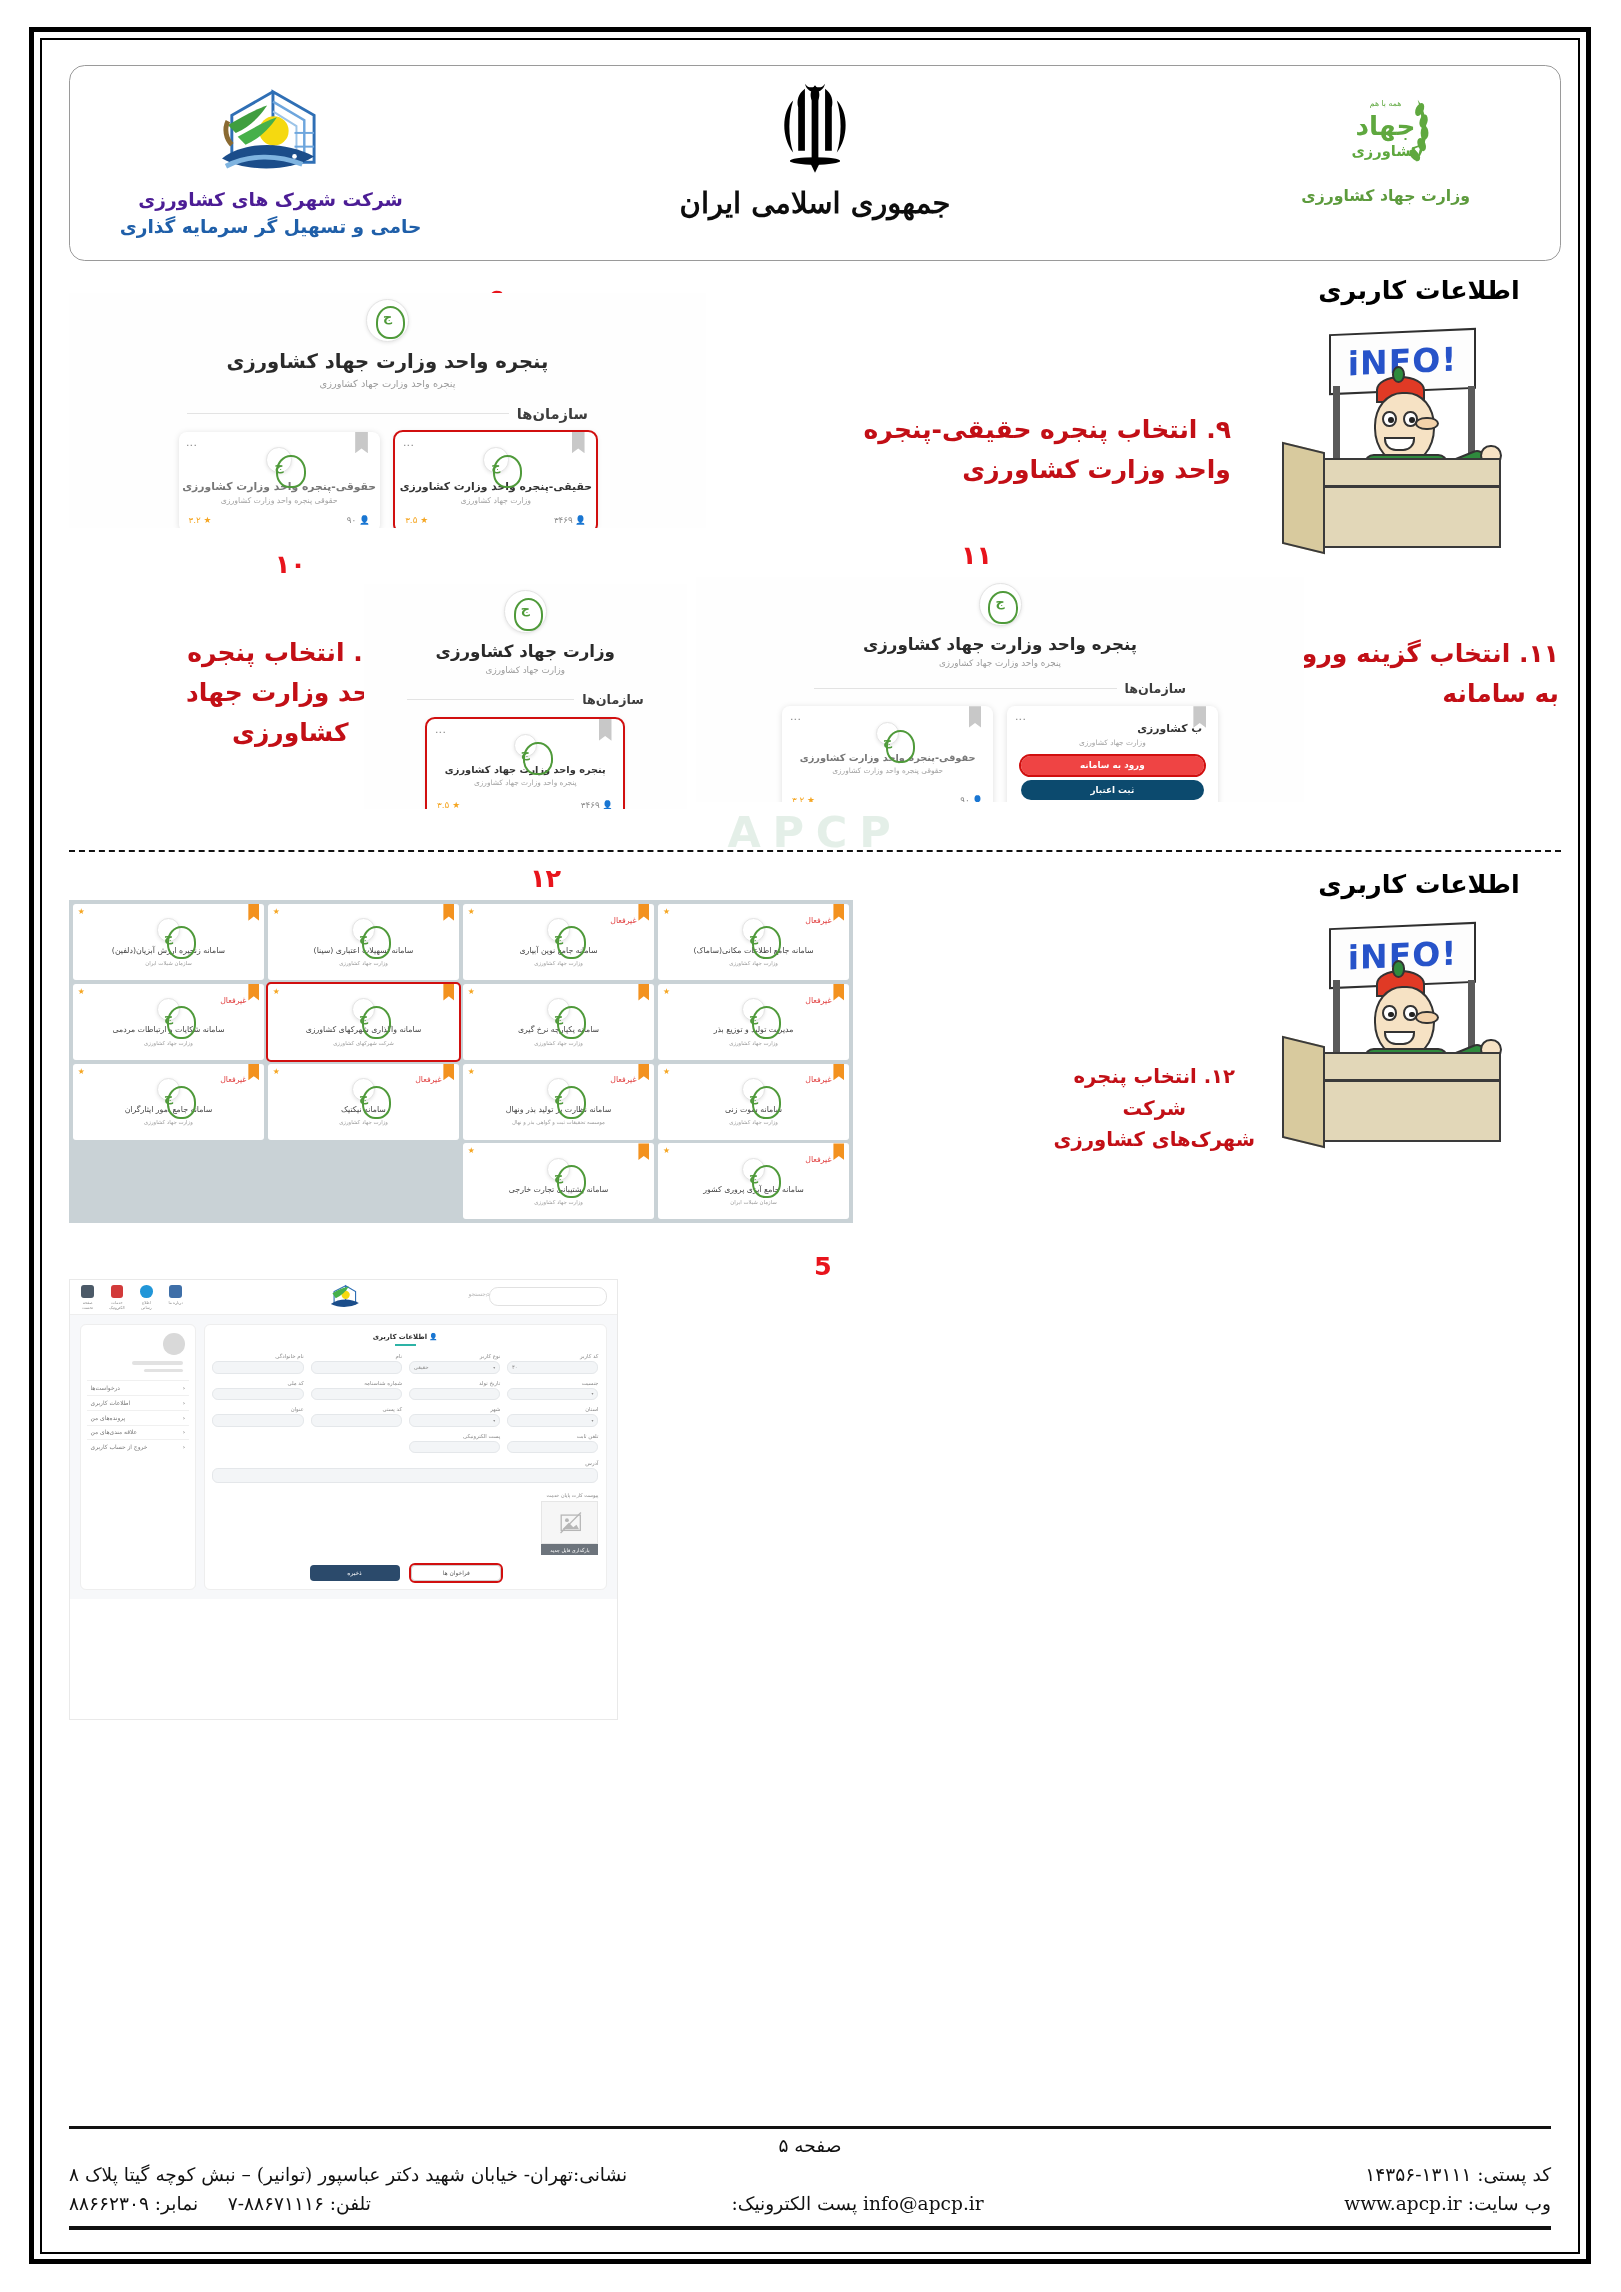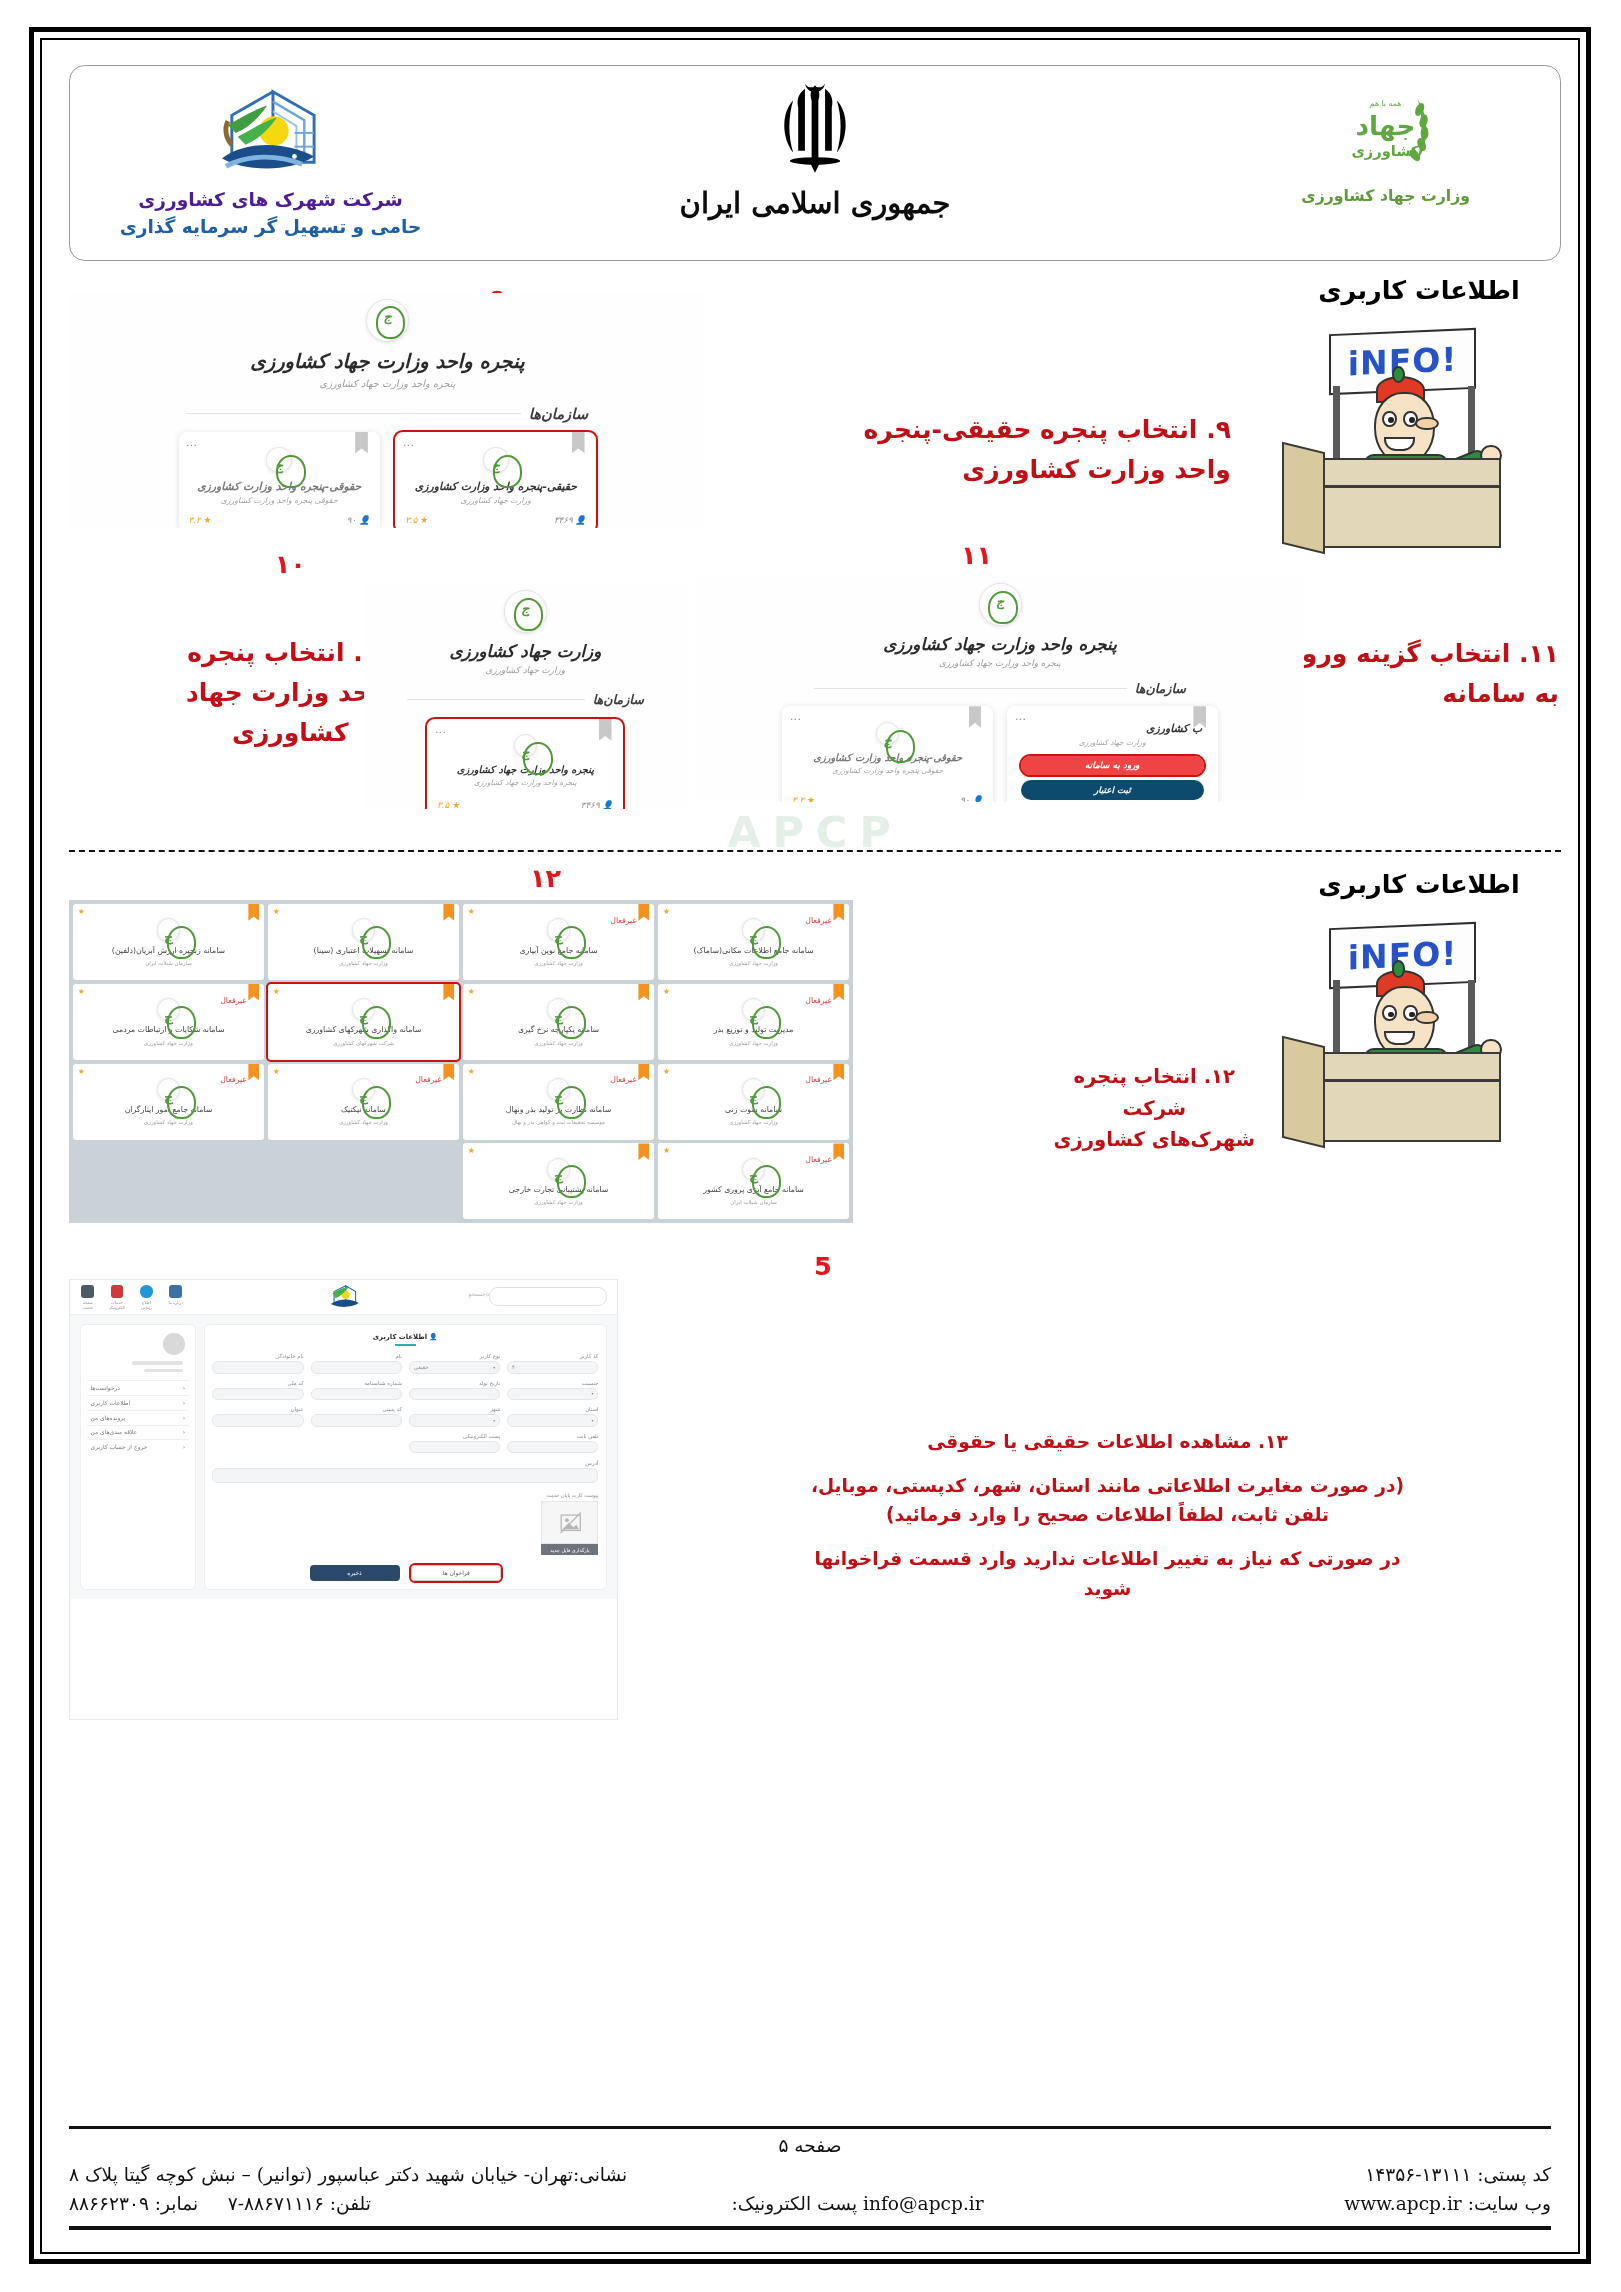--- a/index.html
+++ b/index.html
@@ -133,21 +133,21 @@
     background:#2f8b3d; border:2.9px solid #333; border-radius:9.8px;
     transform:rotate(-22deg);
   }
   .booth-hand {
     position:absolute; left:159px; top:114px; width:21.6px; height:21.6px;
     background:#f6e2c4; border:2.9px solid #333; border-radius:50%;
   }
 
   
   .shot {
-    background:#fefefe; position:relative; overflow:hidden;font-style:italic;
+    background:#fefefe; position:relative; overflow:hidden;
   }
   .shot-title {
     text-align:center; color:#2a2a2a; font-weight:bold;
   }
   .shot-sub { text-align:center; color:#9a9a9a; }
   .jahad-mini {
     width:43px; height:43px; border-radius:50%;
     background:#ffffff; border:1px solid #e4e4e4;
     margin:0 auto; position:relative;
     box-shadow:0 1px 3.9px rgba(0,0,0,.10);
@@ -628,25 +628,20 @@
             </div>
             <div class="tile empty"></div>
             <div class="tile empty"></div>
           </div>
       </div>
 
       <div style="position:absolute; left:0; top:382px; width:1470px; height:588px;">
 
         <div class="red-step-num" style="position:absolute; left:745px; top:0;">5</div>
 
-        <div class="red-note" style="position:absolute; right:118px; top:176px; width:627px; text-align:center; font-size:18.6px;">
-          <div style="margin-bottom:13.7px;">۱۳. مشاهده اطلاعات حقیقی یا حقوقی</div>
-          <div style="margin-bottom:13.7px;">(در صورت مغایرت اطلاعاتی مانند استان، شهر، کدپستی، موبایل، تلفن ثابت، لطفاً اطلاعات صحیح را وارد فرمائید)</div>
-          <div>در صورتی که نیاز به تغییر اطلاعات ندارید وارد قسمت فراخوانها شوید</div>
-        </div>
 
         <div class="form-shot" style="position:absolute; left:0; top:27.4px; width:549px; height:441px;">
           <div class="fs-top">
             <div class="fs-search"></div>
             <div style="position:absolute;right:131px;top:11.8px;font-size:5.9px;color:#b3b3b3;">جستجو</div>
             <div style="position:absolute;right:127px;top:10.8px;font-size:7.8px;color:#9a9a9a;">⌕</div>
             <div style="position:absolute;left:50%;transform:translateX(-50%);top:2.9px;width:33px;height:29px;">
               <svg viewBox="0 0 40 34" width="33" height="29">
                 <path d="M22 4 L34 11 L34 26 L22 26 Z" fill="none" stroke="#2f6fb5" stroke-width="1.4"></path>
                 <path d="M22 4 L8 11 L8 26" fill="none" stroke="#2f6fb5" stroke-width="1.4"></path>

